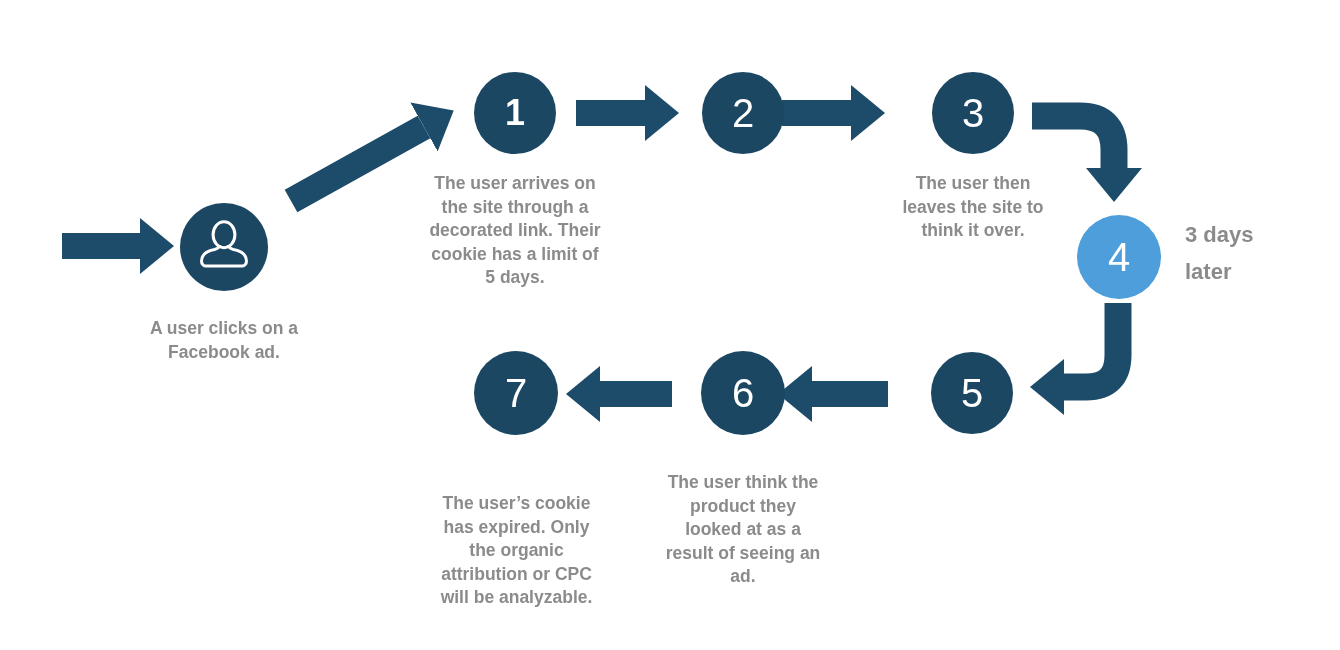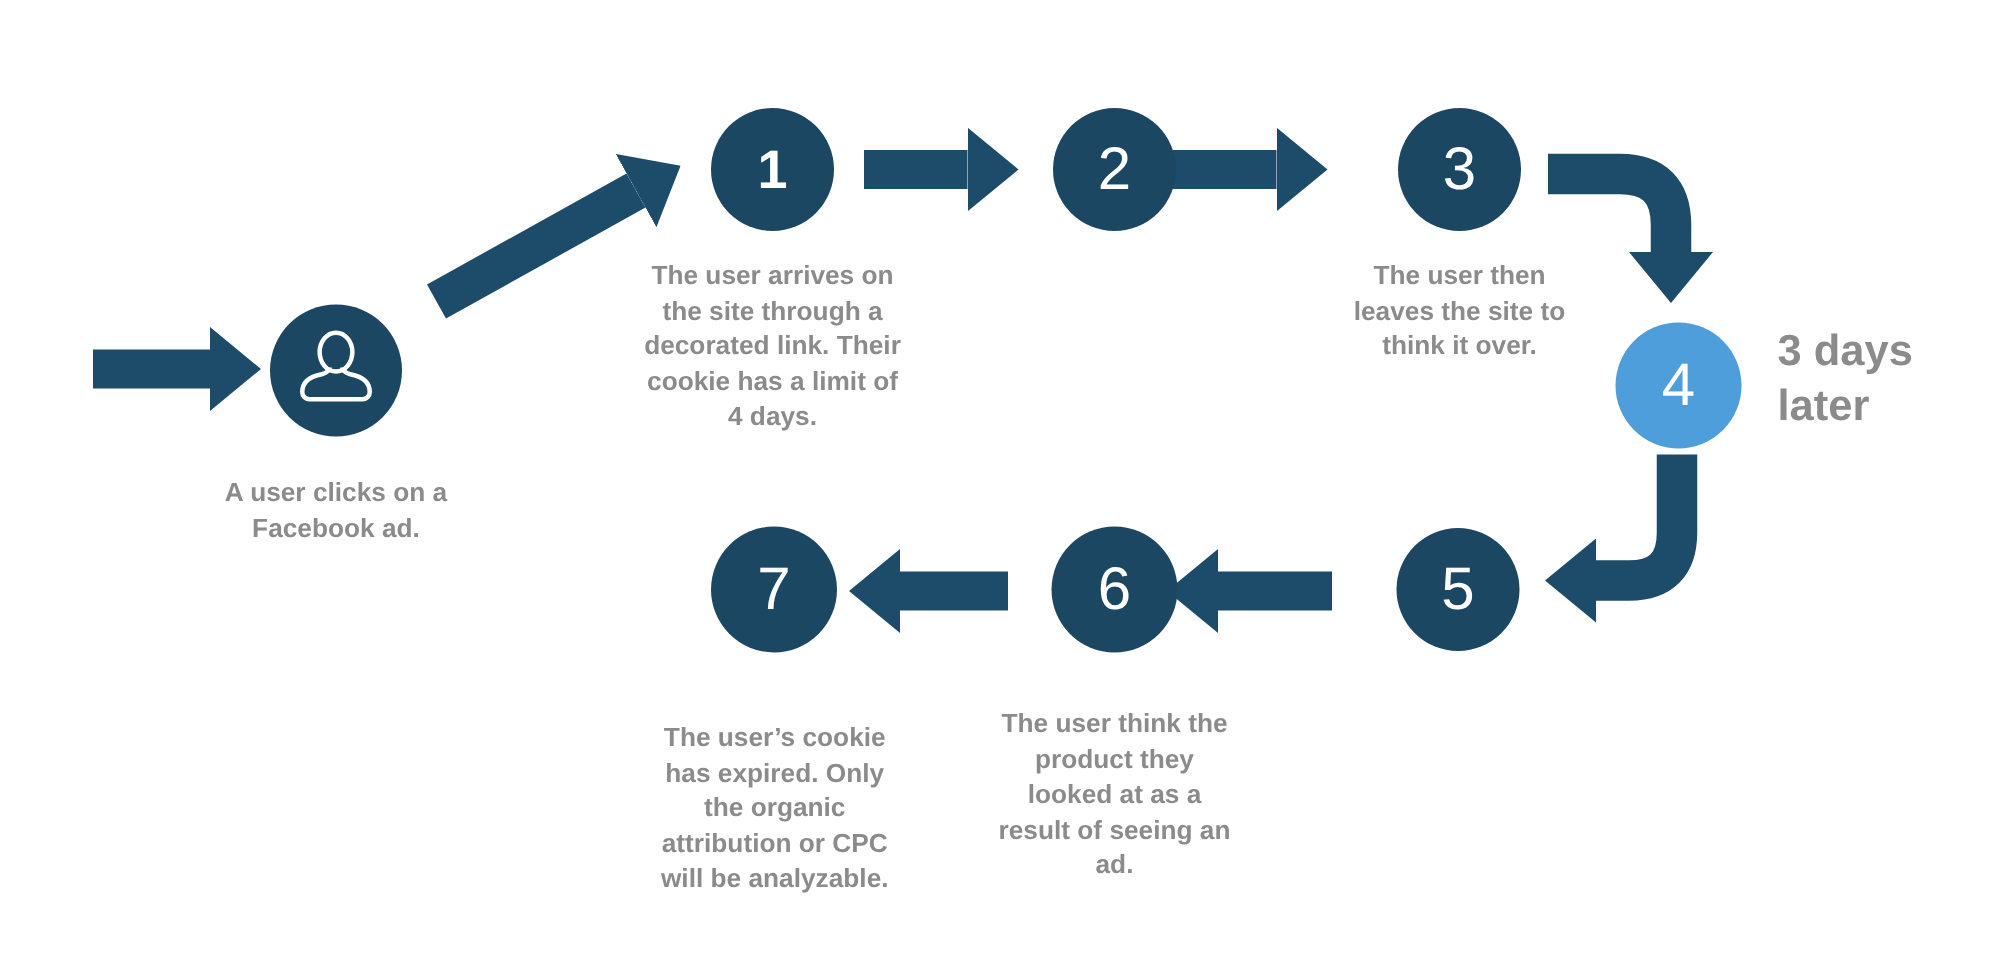--- a/index.html
+++ b/index.html
@@ -42,21 +42,21 @@
     color: var(--gray);
     font-weight: 700;
     font-size: 17.5px;
     line-height: 23.5px;
     text-align: center;
   }
   .annotation {
     position: absolute;
     color: var(--gray);
     font-weight: 700;
-    font-size: 29px;
+    font-size: 22px;
     line-height: 37px;
     text-align: left;
   }
   .person-svg { display: block; }
 </style>
 </head>
 <body>
 
 <div class="canvas">
 
@@ -82,21 +82,21 @@
         <ellipse cx="22" cy="13" rx="8" ry="9.5" fill="none" stroke="#ffffff" stroke-width="2.2"></ellipse>
         <path d="M 25 20.5 Q 25.5 23 29 23.8 Q 38.5 25.6 38.5 32.5 A 3.5 3.5 0 0 1 35 36 L 9 36 A 3.5 3.5 0 0 1 5.5 32.5 Q 5.5 25.6 15 23.8 Q 18.5 23 19 20.5" fill="none" stroke="#ffffff" stroke-width="2.2" stroke-linejoin="round"></path>
       </svg>
     </span>
   </div>
   <div class="lbl" style="left:139px; top:317px; width:170px;">A user clicks on a Facebook ad.</div>
 
   <div class="circle bold" style="left:474px; top:72px; width:82px; height:82px;">
     <span>1</span>
   </div>
-  <div class="lbl" style="left:425px; top:172px; width:180px;">The user arrives on the site through a decorated link. Their cookie has a limit of 4 days.</div>
+  <div class="lbl" style="left:425px; top:172px; width:180px;">The user arrives on the site through a decorated link. Their cookie has a limit of 5 days.</div>
 
   <div class="circle" style="left:702px; top:72px; width:82px; height:82px;">
     <span>2</span>
   </div>
 
   <div class="circle" style="left:932px; top:72px; width:82px; height:82px;">
     <span>3</span>
   </div>
   <div class="lbl" style="left:893px; top:172px; width:160px;">The user then leaves the site to think it over.</div>
 
@@ -110,15 +110,15 @@
   </div>
 
   <div class="circle" style="left:701px; top:351px; width:84px; height:84px;">
     <span>6</span>
   </div>
   <div class="lbl" style="left:663px; top:471px; width:160px;">The user think the product they looked at as a result of seeing an ad.</div>
 
   <div class="circle" style="left:474px; top:351px; width:84px; height:84px;">
     <span>7</span>
   </div>
-  <div class="lbl" style="left:429px; top:480px; width:175px;">The user’s cookie has expired. Only the organic attribution or CPC will be analyzable.</div>
+  <div class="lbl" style="left:429px; top:492px; width:175px;">The user’s cookie has expired. Only the organic attribution or CPC will be analyzable.</div>
 
 </div>
 
 </body></html>

